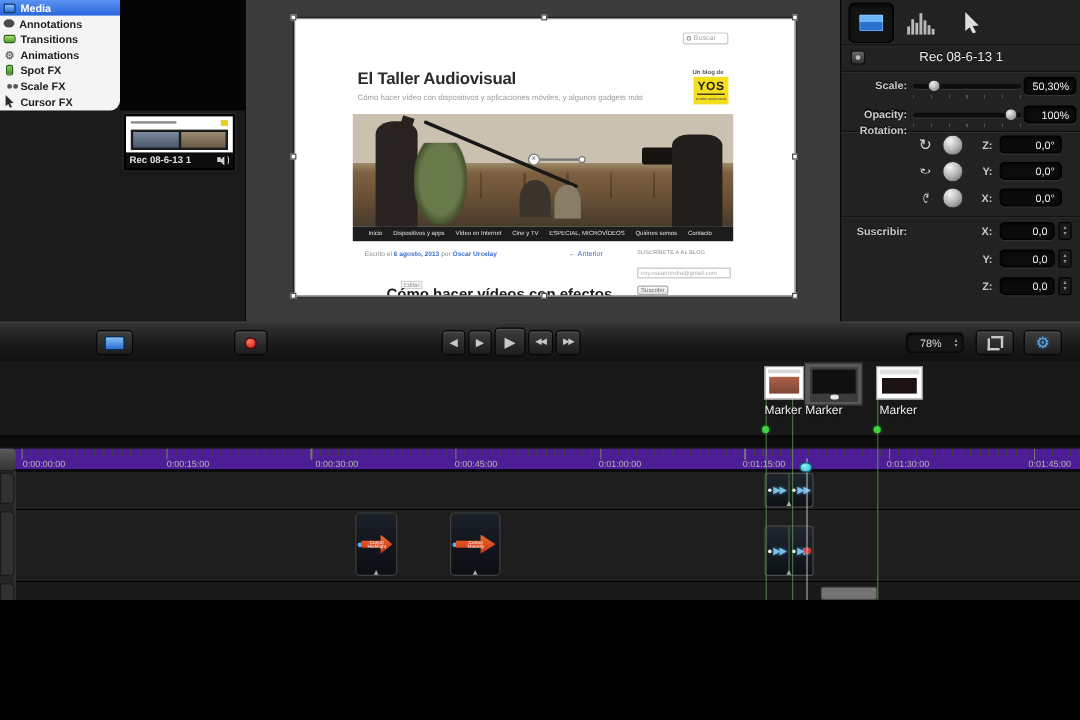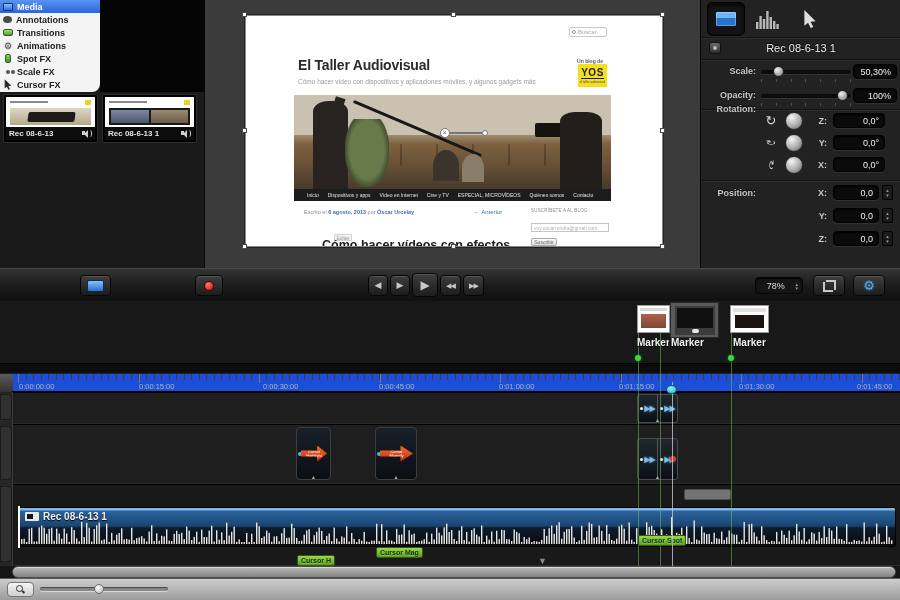--- a/index.html
+++ b/index.html
@@ -1,17 +1,17 @@
 <!DOCTYPE html>
 <html><head>
 <meta charset="utf-8">
 <style>
   html,body{margin:0;padding:0;background:#000;}
   *{box-sizing:border-box;}
-  #app{position:relative;width:900px;height:600px;overflow:hidden;background:#141414;
+  #app{position:relative;width:900px;height:500px;overflow:hidden;background:#141414;
        font-family:"Liberation Sans",sans-serif;-webkit-font-smoothing:antialiased;}
 
   
   #top{position:absolute;left:0;top:0;width:900px;height:268px;background:#3b3b3b;}
   #bin{position:absolute;left:0;top:0;width:205px;height:268px;background:#1a1a1a;border-right:1px solid #0a0a0a;}
   #bin-black{position:absolute;left:100px;top:0;width:105px;height:92px;background:#050505;}
 
   
   #menu{position:absolute;left:0;top:0;width:100px;height:92px;background:#f4f4f4;
         border-bottom-right-radius:8px;overflow:hidden;z-index:3;}
@@ -138,21 +138,21 @@
   .ddarr{display:flex;flex-direction:column;font-size:5px;line-height:4px;color:#999;}
   .cropglyph{position:relative;width:12px;height:12px;}
   .cropglyph::before{content:"";position:absolute;left:0;top:2px;width:8px;height:8px;border-left:2px solid #c8c8c8;border-bottom:2px solid #c8c8c8;}
   .cropglyph::after{content:"";position:absolute;left:3px;top:0;width:8px;height:8px;border-right:2px solid #c8c8c8;border-top:2px solid #c8c8c8;}
   .gearglyph{font-size:13px;color:#58a8e8;text-shadow:0 0 3px rgba(60,150,230,.6);}
 
   
   #timeline{position:absolute;left:0;top:301px;width:900px;height:299px;background:#151515;}
   #mstrip{position:absolute;left:0;top:0;width:900px;height:63px;background:#181818;border-bottom:1px solid #000;}
   #gap1{position:absolute;left:0;top:63px;width:900px;height:10px;background:#0c0c0c;border-bottom:1px solid #222;}
-  #ruler{position:absolute;left:0;top:73px;width:900px;height:18px;background:#1d4ed8;border-bottom:1px solid #000;}
+  #ruler{position:absolute;left:0;top:73px;width:900px;height:18px;background:#4c1d95;border-bottom:1px solid #000;}
   .rticks{position:absolute;left:13px;right:0;top:0;height:6px;
           background:repeating-linear-gradient(90deg,#3e3e3e 0 1px,transparent 1px 7.53px);background-position:5px 0;}
   .rmajor{position:absolute;left:13px;right:0;top:0;height:9px;
           background:repeating-linear-gradient(90deg,#777 0 1px,transparent 1px 120.5px);background-position:5px 0;}
   .rlab{position:absolute;top:8px;font-size:7.5px;color:#b5b5b5;white-space:nowrap;}
   .rtab{position:absolute;left:0;top:73px;width:13px;height:18px;background:linear-gradient(#5a5a5a,#333);border-radius:0 3px 3px 0;}
   .trow{position:absolute;left:0;width:900px;background:#1e1e1e;border-top:1px solid #000;border-bottom:1px solid #2b2b2b;}
   #gutter{position:absolute;left:0;top:91px;width:13px;height:174px;background:#262626;border-right:1px solid #383838;z-index:3;}
   .gtab{position:absolute;left:0;width:12px;background:#313131;border-radius:0 4px 4px 0;border:1px solid #1a1a1a;}
 
@@ -166,21 +166,21 @@
   .mthumb.w1{left:637px;top:4px;width:33px;height:28px;background:#fff;border:1px solid #999;}
   .mthumb.w1 .pg{position:absolute;left:2px;top:2px;right:2px;height:3px;background:#d8d8d8;}
   .mthumb.w1 .im{position:absolute;left:3px;top:8px;right:3px;bottom:4px;background:linear-gradient(#b0614a,#7c4634);}
   .mthumb.w2{left:670px;top:1px;width:49px;height:36px;background:#595959;border:1px solid #2a2a2a;}
   .mthumb.w2 .in{position:absolute;left:4px;top:3px;width:40px;height:29px;background:#3c3c3c;}
   .mthumb.w2 .im{position:absolute;left:6px;top:5px;width:36px;height:20px;background:#101010;}
   .mthumb.w2 .dt{position:absolute;left:21px;bottom:4px;width:7px;height:4px;background:#e8e8e8;border-radius:2px;}
   .mthumb.w3{left:730px;top:4px;width:39px;height:28px;background:#fff;border:1px solid #999;}
   .mthumb.w3 .pg{position:absolute;left:2px;top:2px;right:2px;height:4px;background:#e2e2e2;}
   .mthumb.w3 .im{position:absolute;left:4px;top:9px;right:4px;bottom:4px;background:#1c1212;}
-  .mlabel{position:absolute;top:36px;height:13px;overflow:hidden;color:#f2f2f2;font-size:10px;font-weight:bold;
+  .mlabel{position:absolute;top:36px;height:13px;overflow:hidden;color:#f2f2f2;font-size:10px;font-weight:normal;
           text-shadow:0 1px 1px #000;white-space:nowrap;z-index:6;}
 
   .vclip{position:absolute;background:linear-gradient(#20262e,#0c1016);border:1px solid #4a4a4a;border-radius:3px;
          z-index:2;display:flex;overflow:hidden;}
   .vseg{flex:1;display:flex;align-items:center;justify-content:center;color:#7cc0e8;font-size:8px;letter-spacing:-1px;
         text-shadow:0 0 3px rgba(90,170,230,.8);}
   .vseg + .vseg{border-left:1px solid #555;}
   .vdot{width:3px;height:3px;border-radius:50%;background:#eee;margin-right:1px;flex:0 0 auto;}
   .rdot{position:absolute;right:1px;top:50%;margin-top:-3px;width:6px;height:6px;border-radius:50%;background:#d43a3a;z-index:3;}
   .chandle{position:absolute;left:50%;bottom:-2px;transform:translateX(-50%);color:#aaa;font-size:7px;line-height:7px;z-index:4;}
@@ -266,33 +266,20 @@
         <div class="mrow">
           <span class="mi">
             <svg viewBox="0 0 12 16" width="8" height="11">
                 <path d="M1 0 L11 10 L6.5 10.4 L9 15 L6.6 16 L4.3 11.3 L1 14 Z" fill="#2a2a2a"></path>
               </svg>
           </span>
           <span>Cursor FX</span>
         </div>
       </div>
 
-      <div class="thumb" style="left:3px;">
-        <div class="tpage">
-          <span class="tline"></span>
-            <span class="tdot"></span>
-          <div class="timg cam"></div>
-        </div>
-        <div class="tlabel">
-          <span class="nm">Rec 08-6-13</span>
-          <span class="spk">
-              <span class="wv"></span>
-            </span>
-        </div>
-      </div>
       <div class="thumb" style="left:102px;">
         <div class="tpage">
           <span class="tline"></span>
             <span class="tdot"></span>
           <div class="timg duo">
               <i></i>
               <i></i>
             </div>
         </div>
         <div class="tlabel">
@@ -426,21 +413,21 @@
       <span class="axis" style="left:110px;top:138px;">Y:</span>
       <div class="vbox" style="left:132px;top:135px;width:52px;">0,0°</div>
 
       <span class="rico" style="left:62px;top:157px;transform:rotate(90deg) scaleY(.5);">↻</span>
       <span class="ball" style="left:84px;top:156px;"></span>
       <span class="axis" style="left:110px;top:160px;">X:</span>
       <div class="vbox" style="left:132px;top:157px;width:52px;">0,0°</div>
 
       <div class="insp-div" style="top:180px;"></div>
 
-      <span class="plabel" style="left:0;top:188px;">Position:</span>
+      <span class="plabel" style="left:0;top:188px;">Suscribir:</span>
       <span class="axis" style="left:110px;top:188px;">X:</span>
       <div class="vbox" style="left:132px;top:185px;width:46px;">0,0</div>
       <div class="stepper" style="left:181px;top:185px;">
         <span>▴</span>
           <span>▾</span>
         </div>
 
       <span class="axis" style="left:110px;top:211px;">Y:</span>
       <div class="vbox" style="left:132px;top:208px;width:46px;">0,0</div>
       <div class="stepper" style="left:181px;top:208px;">

